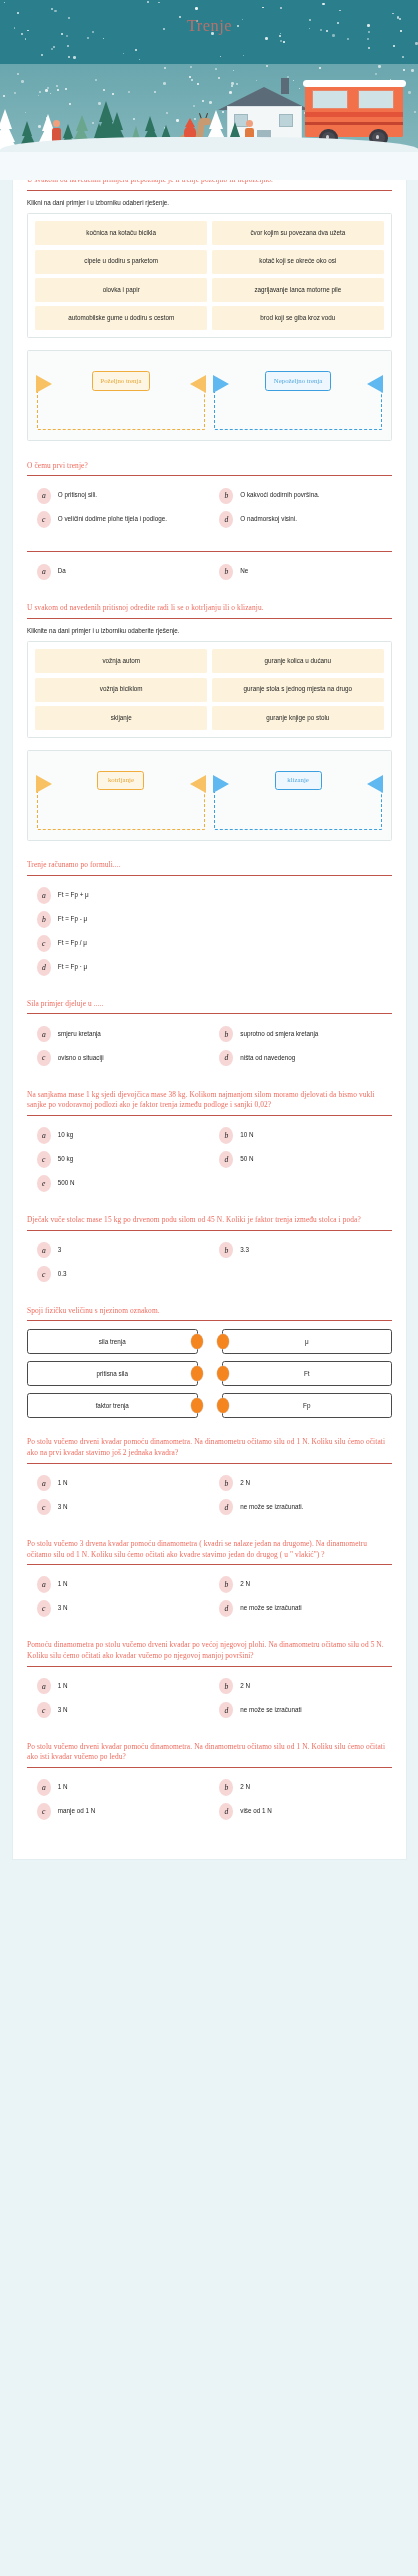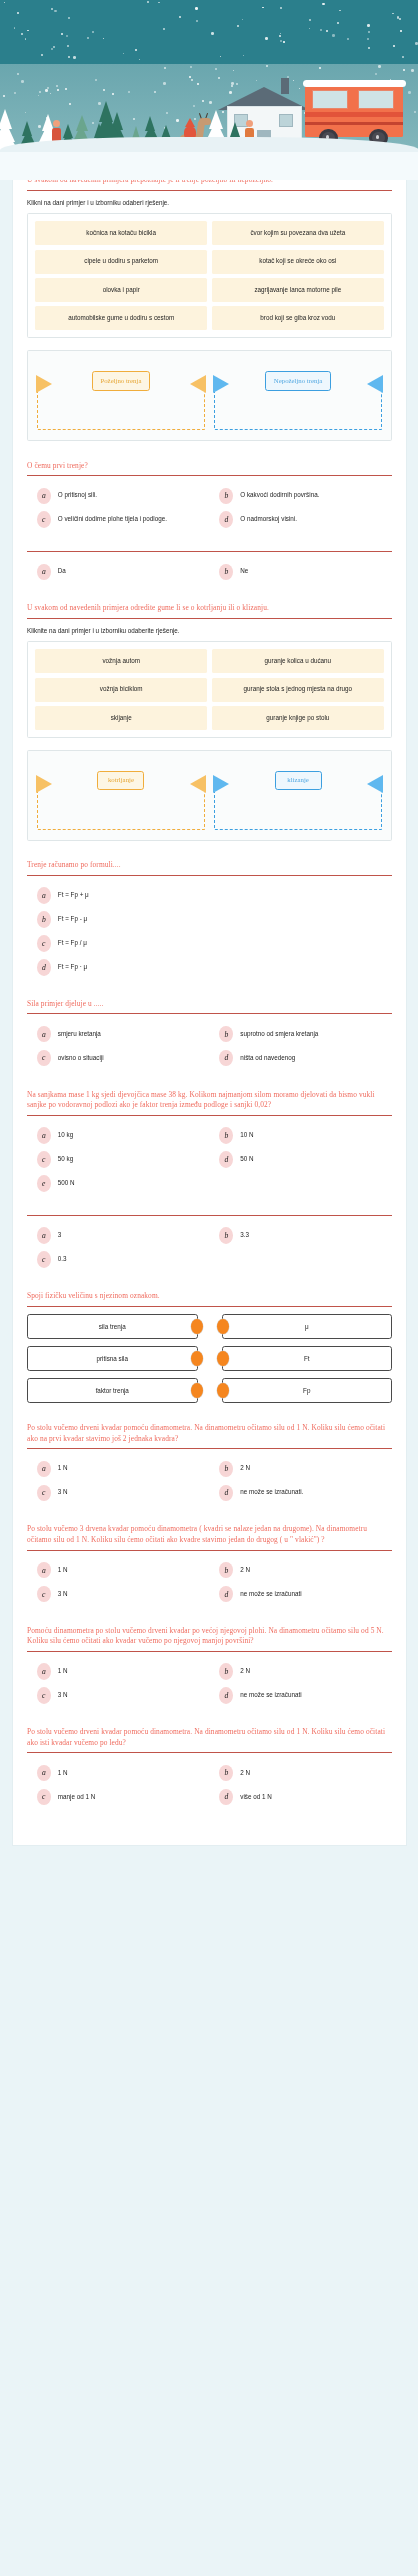--- a/index.html
+++ b/index.html
@@ -477,20 +477,21 @@
   </div>
   <div class="person" style="left:245px">
     <div class="p-head"></div>
     <div class="p-body" style="background:#e07a3f"></div>
     <div class="p-legs"></div>
   </div>
 
   <div class="snow-ground"></div>
   <div class="snow-ground2"></div>
 
+  <div class="hero-title">Trenje</div>
 </div>
 
 <div class="page">
   <div class="card">
     <div id="questions">
         <div class="qblock" id="q1">
           <div class="qtitle">U svakom od navedenih primjera prepoznajte je li trenje poželjno ili nepoželjno.</div>
           <div class="qrule"></div>
           <div class="qhint">Klikni na dani primjer i u izborniku odaberi rješenje.</div>
           <div class="dragtable">
@@ -567,21 +568,21 @@
               <span class="bullet">a</span>
               <span class="opt-label">Da</span>
             </div>
             <div class="opt">
               <span class="bullet">b</span>
               <span class="opt-label">Ne</span>
             </div>
           </div>
         </div>
         <div class="qblock" id="q4">
-          <div class="qtitle">U svakom od navedenih primjera odredite gume li se o kotrljanju ili o klizanju.</div>
+          <div class="qtitle">U svakom od navedenih pritisnoj odredite radi li se o kotrljanju ili o klizanju.</div>
           <div class="qrule"></div>
           <div class="qhint">Kliknite na dani primjer i u izborniku odaberite rješenje.</div>
           <div class="dragtable">
             <div class="dragcell">
               <div class="chip">vožnja autom</div>
             </div>
             <div class="dragcell">
               <div class="chip">guranje kolica u dućanu</div>
             </div>
             <div class="dragcell">
@@ -680,20 +681,21 @@
               <span class="bullet">d</span>
               <span class="opt-label">50 N</span>
             </div>
             <div class="opt">
               <span class="bullet">e</span>
               <span class="opt-label">500 N</span>
             </div>
           </div>
         </div>
         <div class="qblock" id="q8">
+          <div class="qtitle">Dječak vuče stolac mase 15 kg po drvenom podu silom od 45 N. Koliki je faktor trenja između stolca i poda?</div>
           <div class="qrule"></div>
           <div class="opts two-col">
             <div class="opt">
               <span class="bullet">a</span>
               <span class="opt-label">3</span>
             </div>
             <div class="opt">
               <span class="bullet">b</span>
               <span class="opt-label">3.3</span>
             </div>

